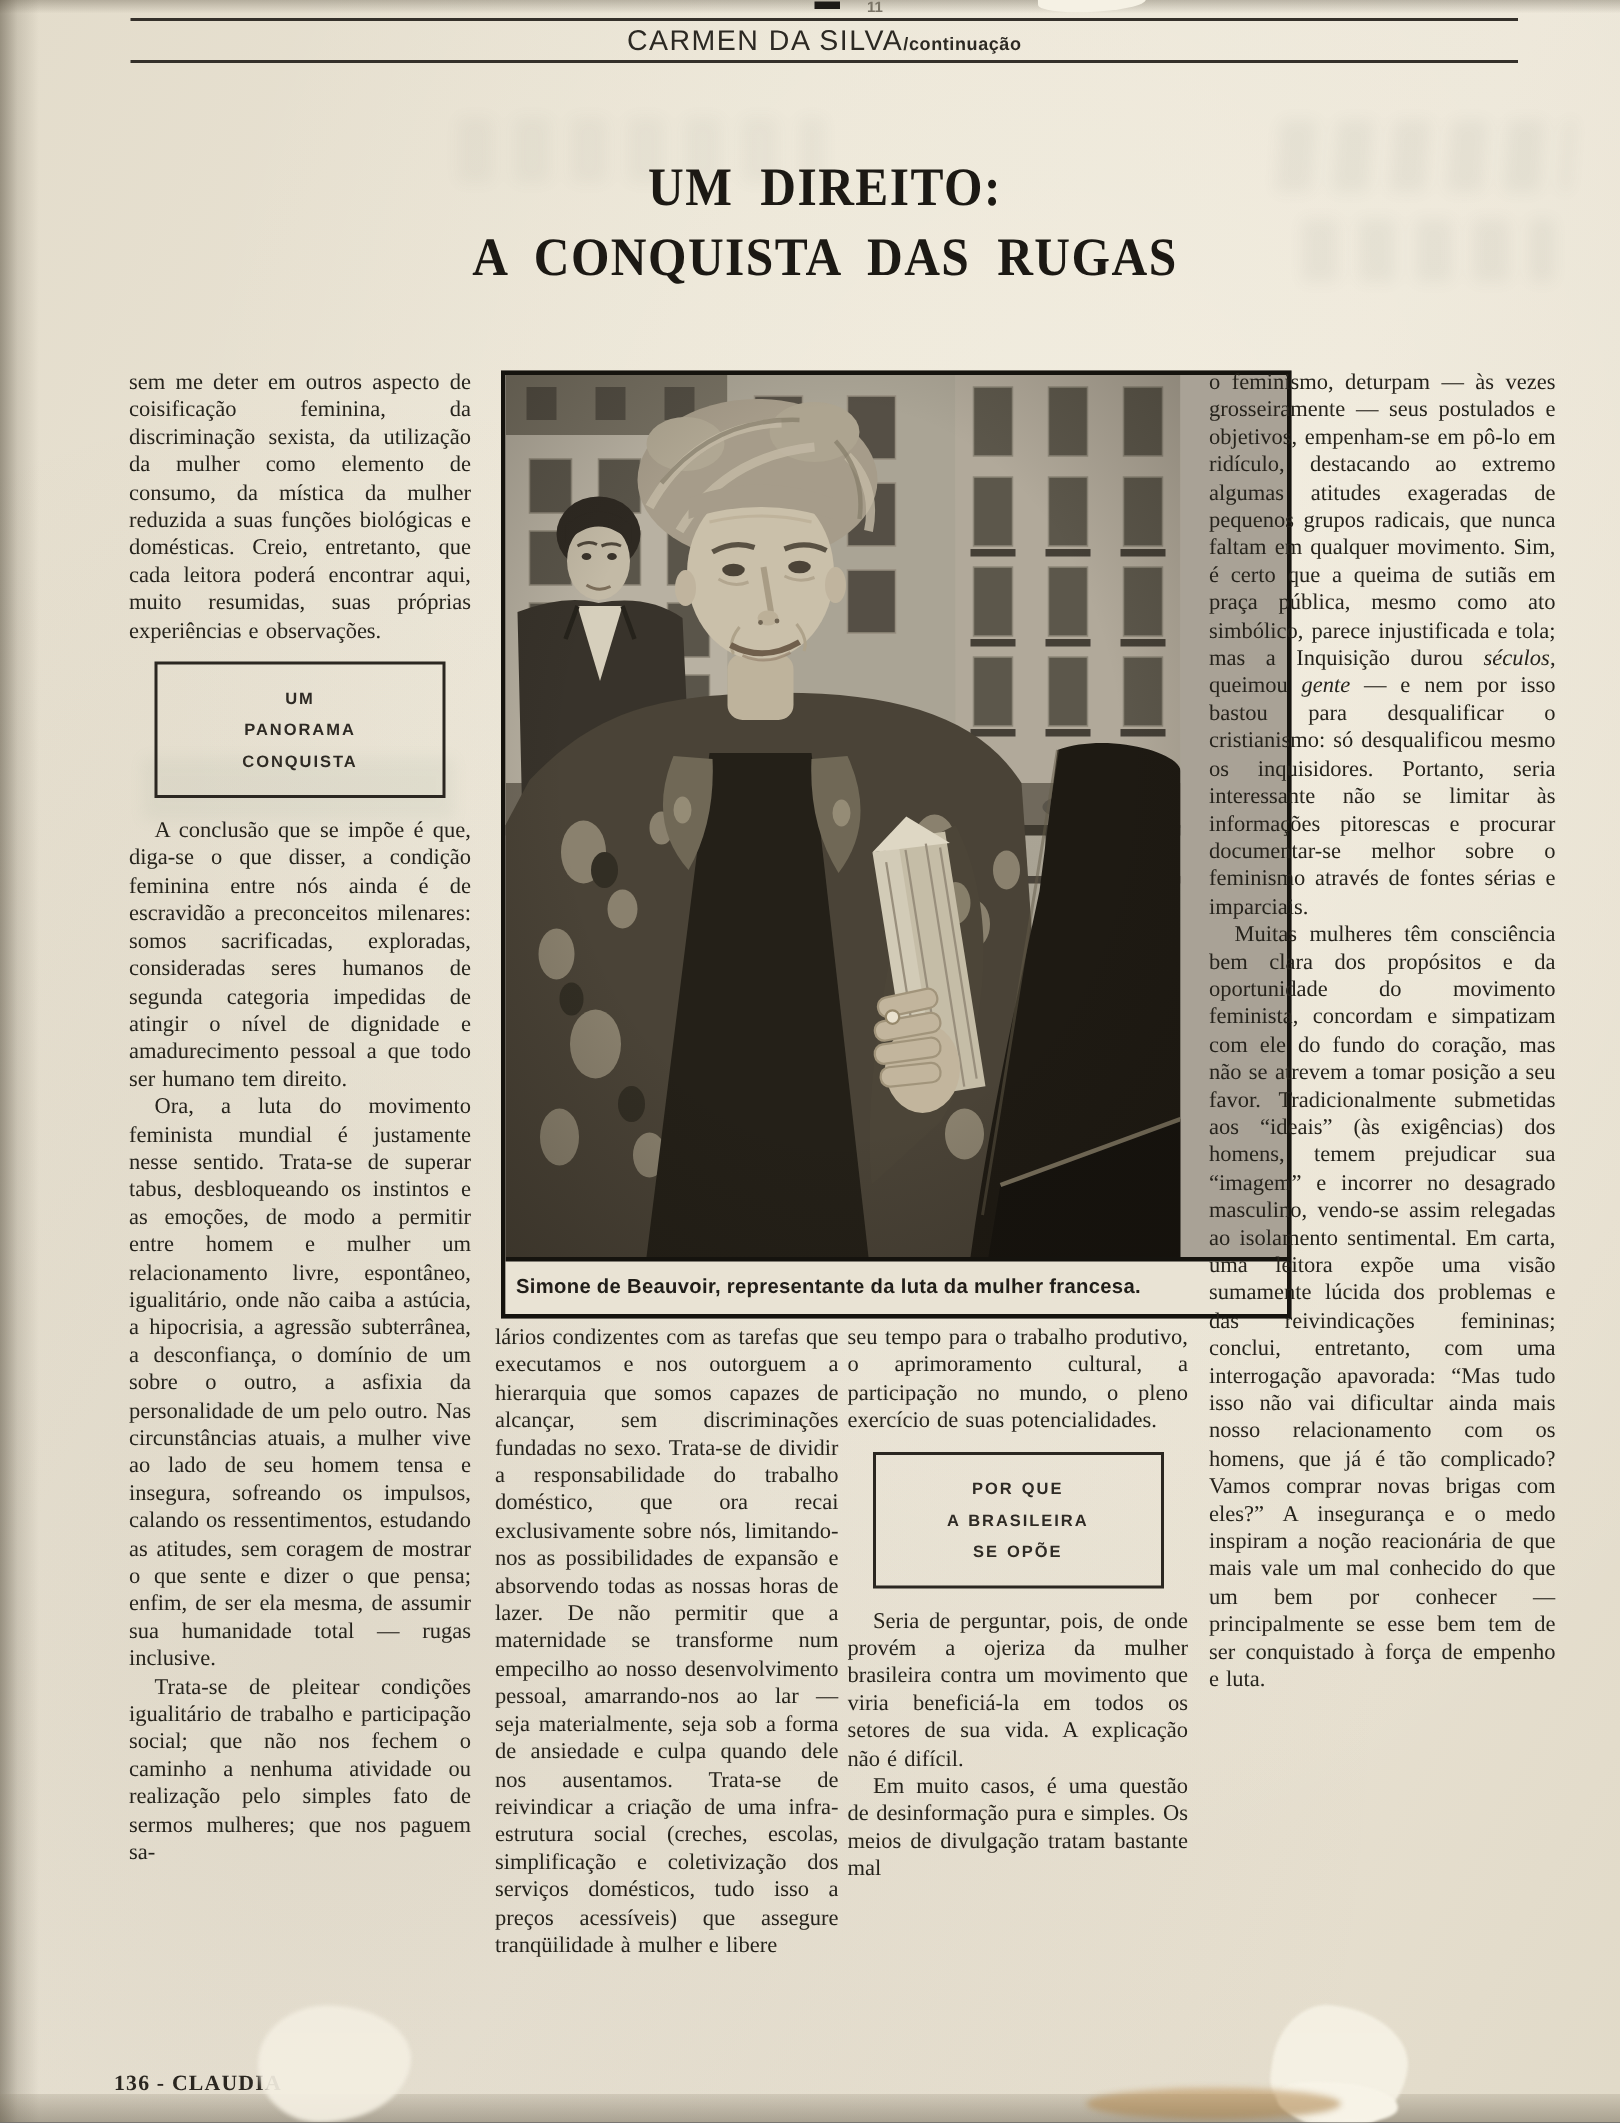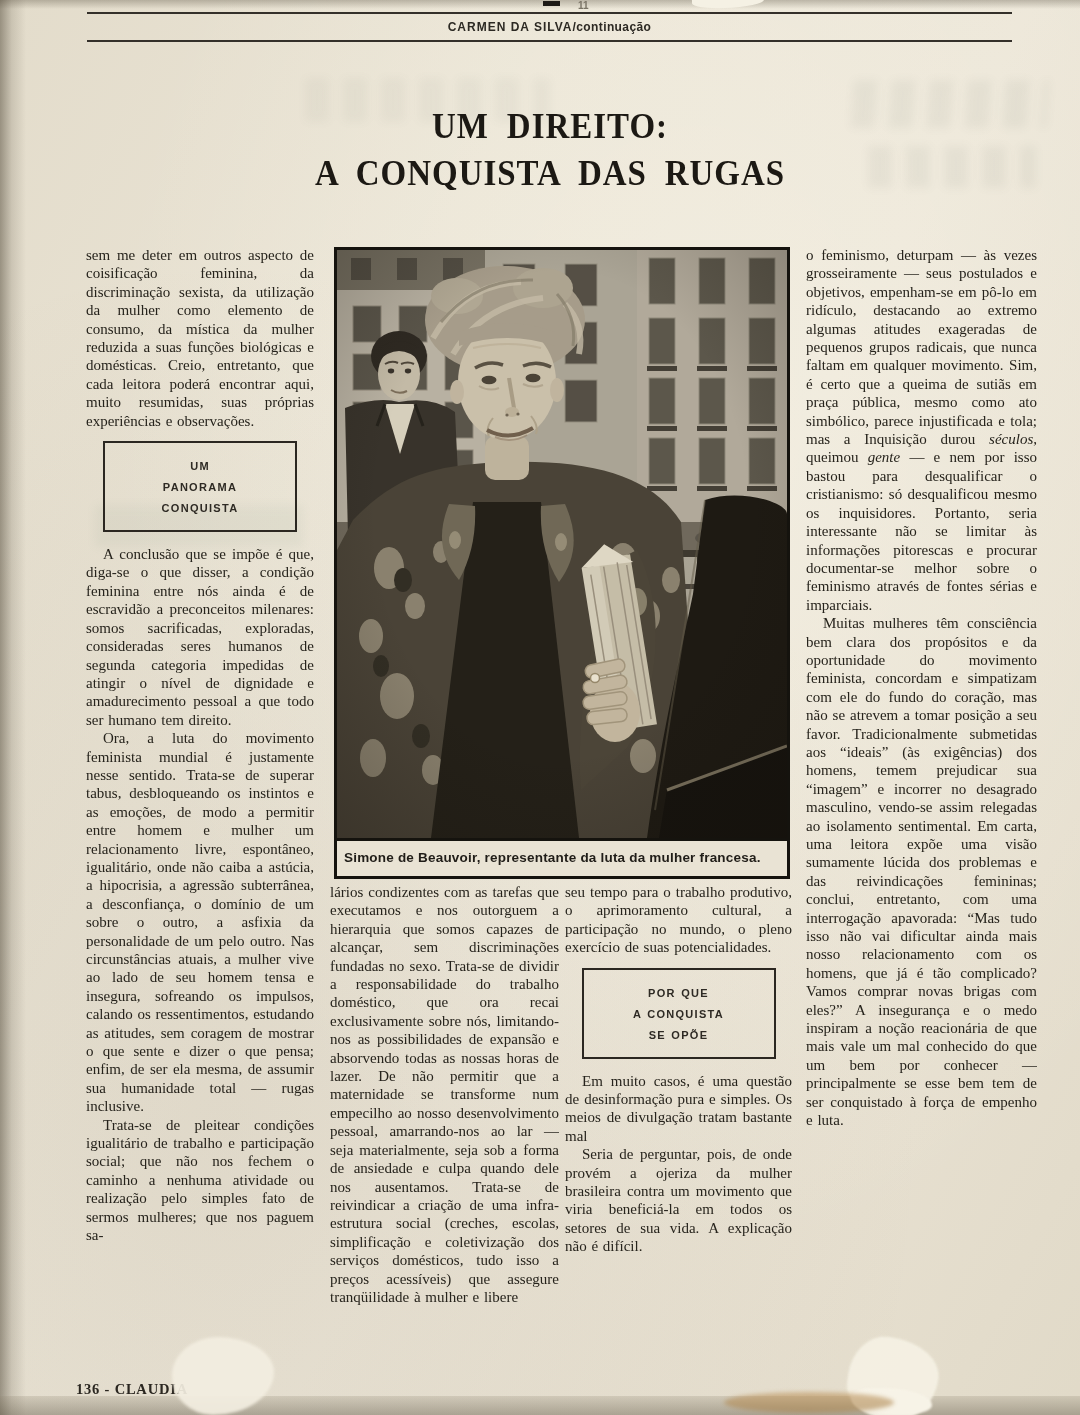--- a/index.html
+++ b/index.html
@@ -26,21 +26,21 @@
   .g1{left:852px;top:80px;width:196px;height:48px;transform:skewX(-4deg);}
   .g2{left:868px;top:146px;width:168px;height:42px;}
   .g3{left:305px;top:78px;width:245px;height:44px;opacity:.045;}
   .g4{left:95px;top:505px;width:208px;height:42px;background:#6f8a74;opacity:.07;}
   
   .rule{position:absolute;left:87px;width:925px;height:2px;background:#34302a;}
   .rule-b{top:40px;}
   .rule-t{top:12px;}
   .header-line{position:absolute;left:87px;top:17px;width:925px;text-align:center;
     font-family:"Liberation Sans", sans-serif;color:#2c2923;white-space:nowrap;}
-  .header-author{font-weight:bold;font-size:12px;letter-spacing:1px;}
+  .header-author{font-weight:normal;font-size:19px;letter-spacing:1px;}
   .header-cont{font-weight:bold;font-size:12px;letter-spacing:.4px;text-align:right;}
   
   .mark-dash{position:absolute;left:543px;top:1px;width:17px;height:5px;background:#1d1a16;}
   .mark-num{position:absolute;left:578px;top:0;font-family:"Liberation Sans",sans-serif;
     font-size:10px;font-weight:bold;color:#7a7466;}
   .tear{position:absolute;background:#f5f1e4;}
   .tear1{left:692px;top:-5px;width:72px;height:13px;border-radius:0 0 55% 45%;transform:rotate(-2deg);}
   
   .title{position:absolute;left:70px;top:103px;width:960px;text-align:center;
     font-weight:bold;font-size:34px;line-height:44px;letter-spacing:1px;word-spacing:9px;
@@ -52,21 +52,21 @@
   .col p.ind{text-indent:17px;}
   .col-1{left:86px;top:246px;width:228px;height:1132px;}
   .col-2{left:330px;top:883px;width:229px;height:500px;}
   .col-3{left:565px;top:883px;width:227px;height:500px;}
   .col-4{left:806px;top:246px;width:231px;height:1132px;}
   
   .head-box{border:2px solid #2b2721;width:190px;margin:11px auto 13px;padding:13px 0 11px;
     text-align:center;font-family:"Liberation Sans",sans-serif;font-weight:bold;
     font-size:11px;line-height:21px;letter-spacing:1.3px;color:#2e2a24;text-indent:0;}
   
-  .figure{position:absolute;left:334px;top:247px;width:456px;height:632px;
+  .figure{position:absolute;left:334px;top:247px;width:527px;height:632px;
     border:3px solid #15130e;box-sizing:border-box;background:#a9a296;}
   .photo{display:block;width:450px;height:588px;}
   .figcaption{height:38px;border-top:3px solid #15130e;background:#e9e3d4;box-sizing:border-box;
     font-family:"Liberation Sans",sans-serif;font-weight:bold;font-size:13.5px;
     color:#201d18;padding:9px 0 0 7px;letter-spacing:.2px;}
   
   .footer{position:absolute;left:76px;top:1381px;font-weight:bold;font-size:14.5px;
     letter-spacing:.8px;color:#2a2620;}
   
   .stain{position:absolute;}
@@ -310,25 +310,25 @@
   </figure>
 
   <div class="col col-2">
     <p>lários condizentes com as tarefas que executamos e nos outorguem a hierarquia que somos capazes de alcançar, sem discriminações fundadas no sexo. Trata-se de dividir a responsabilidade do trabalho doméstico, que ora recai exclusivamente sobre nós, limitando-nos as possibilidades de expansão e absorvendo todas as nossas horas de lazer. De não permitir que a maternidade se transforme num empecilho ao nosso desenvolvimento pessoal, amarrando-nos ao lar — seja materialmente, seja sob a forma de ansiedade e culpa quando dele nos ausentamos. Trata-se de reivindicar a criação de uma infra-estrutura social (creches, escolas, simplificação e coletivização dos serviços domésticos, tudo isso a preços acessíveis) que assegure tranqüilidade à mulher e libere</p>
   </div>
 
   <div class="col col-3">
     <p>seu tempo para o trabalho produtivo, o aprimoramento cultural, a participação no mundo, o pleno exercício de suas potencialidades.</p>
     <div class="head-box">
       <div>POR QUE</div>
-      <div>A CONQUISTA</div>
+      <div>A BRASILEIRA</div>
       <div>SE OPÕE</div>
     </div>
+    <p class="ind">Seria de perguntar, pois, de onde provém a ojeriza da mulher brasileira contra um movimento que viria beneficiá-la em todos os setores de sua vida. A explicação não é difícil.</p>
     <p class="ind">Em muito casos, é uma questão de desinformação pura e simples. Os meios de divulgação tratam bastante mal</p>
-    <p class="ind">Seria de perguntar, pois, de onde provém a ojeriza da mulher brasileira contra um movimento que viria beneficiá-la em todos os setores de sua vida. A explicação não é difícil.</p>
   </div>
 
   <div class="col col-4">
     <p><span>o feminismo, deturpam — às vezes grosseiramente — seus postulados e objetivos, empenham-se em pô-lo em ridículo, destacando ao extremo algumas atitudes exageradas de pequenos grupos radicais, que nunca faltam em qualquer movimento. Sim, é certo que a queima de sutiãs em praça pública, mesmo como ato simbólico, parece injustificada e tola; mas a Inquisição durou </span><i>séculos</i><span>, queimou </span><i>gente</i><span> — e nem por isso bastou para desqualificar o cristianismo: só desqualificou mesmo os inquisidores. Portanto, seria interessante não se limitar às informações pitorescas e procurar documentar-se melhor sobre o feminismo através de fontes sérias e imparciais.</span></p>
     <p class="ind">Muitas mulheres têm consciência bem clara dos propósitos e da oportunidade do movimento feminista, concordam e simpatizam com ele do fundo do coração, mas não se atrevem a tomar posição a seu favor. Tradicionalmente submetidas aos “ideais” (às exigências) dos homens, temem prejudicar sua “imagem” e incorrer no desagrado masculino, vendo-se assim relegadas ao isolamento sentimental. Em carta, uma leitora expõe uma visão sumamente lúcida dos problemas e das reivindicações femininas; conclui, entretanto, com uma interrogação apavorada: “Mas tudo isso não vai dificultar ainda mais nosso relacionamento com os homens, que já é tão complicado? Vamos comprar novas brigas com eles?” A insegurança e o medo inspiram a noção reacionária de que mais vale um mal conhecido do que um bem por conhecer — principalmente se esse bem tem de ser conquistado à força de empenho e luta.</p>
   </div>
 
   <div class="footer">136 - CLAUDIA</div>
 
   <div class="stain st-a"></div>

